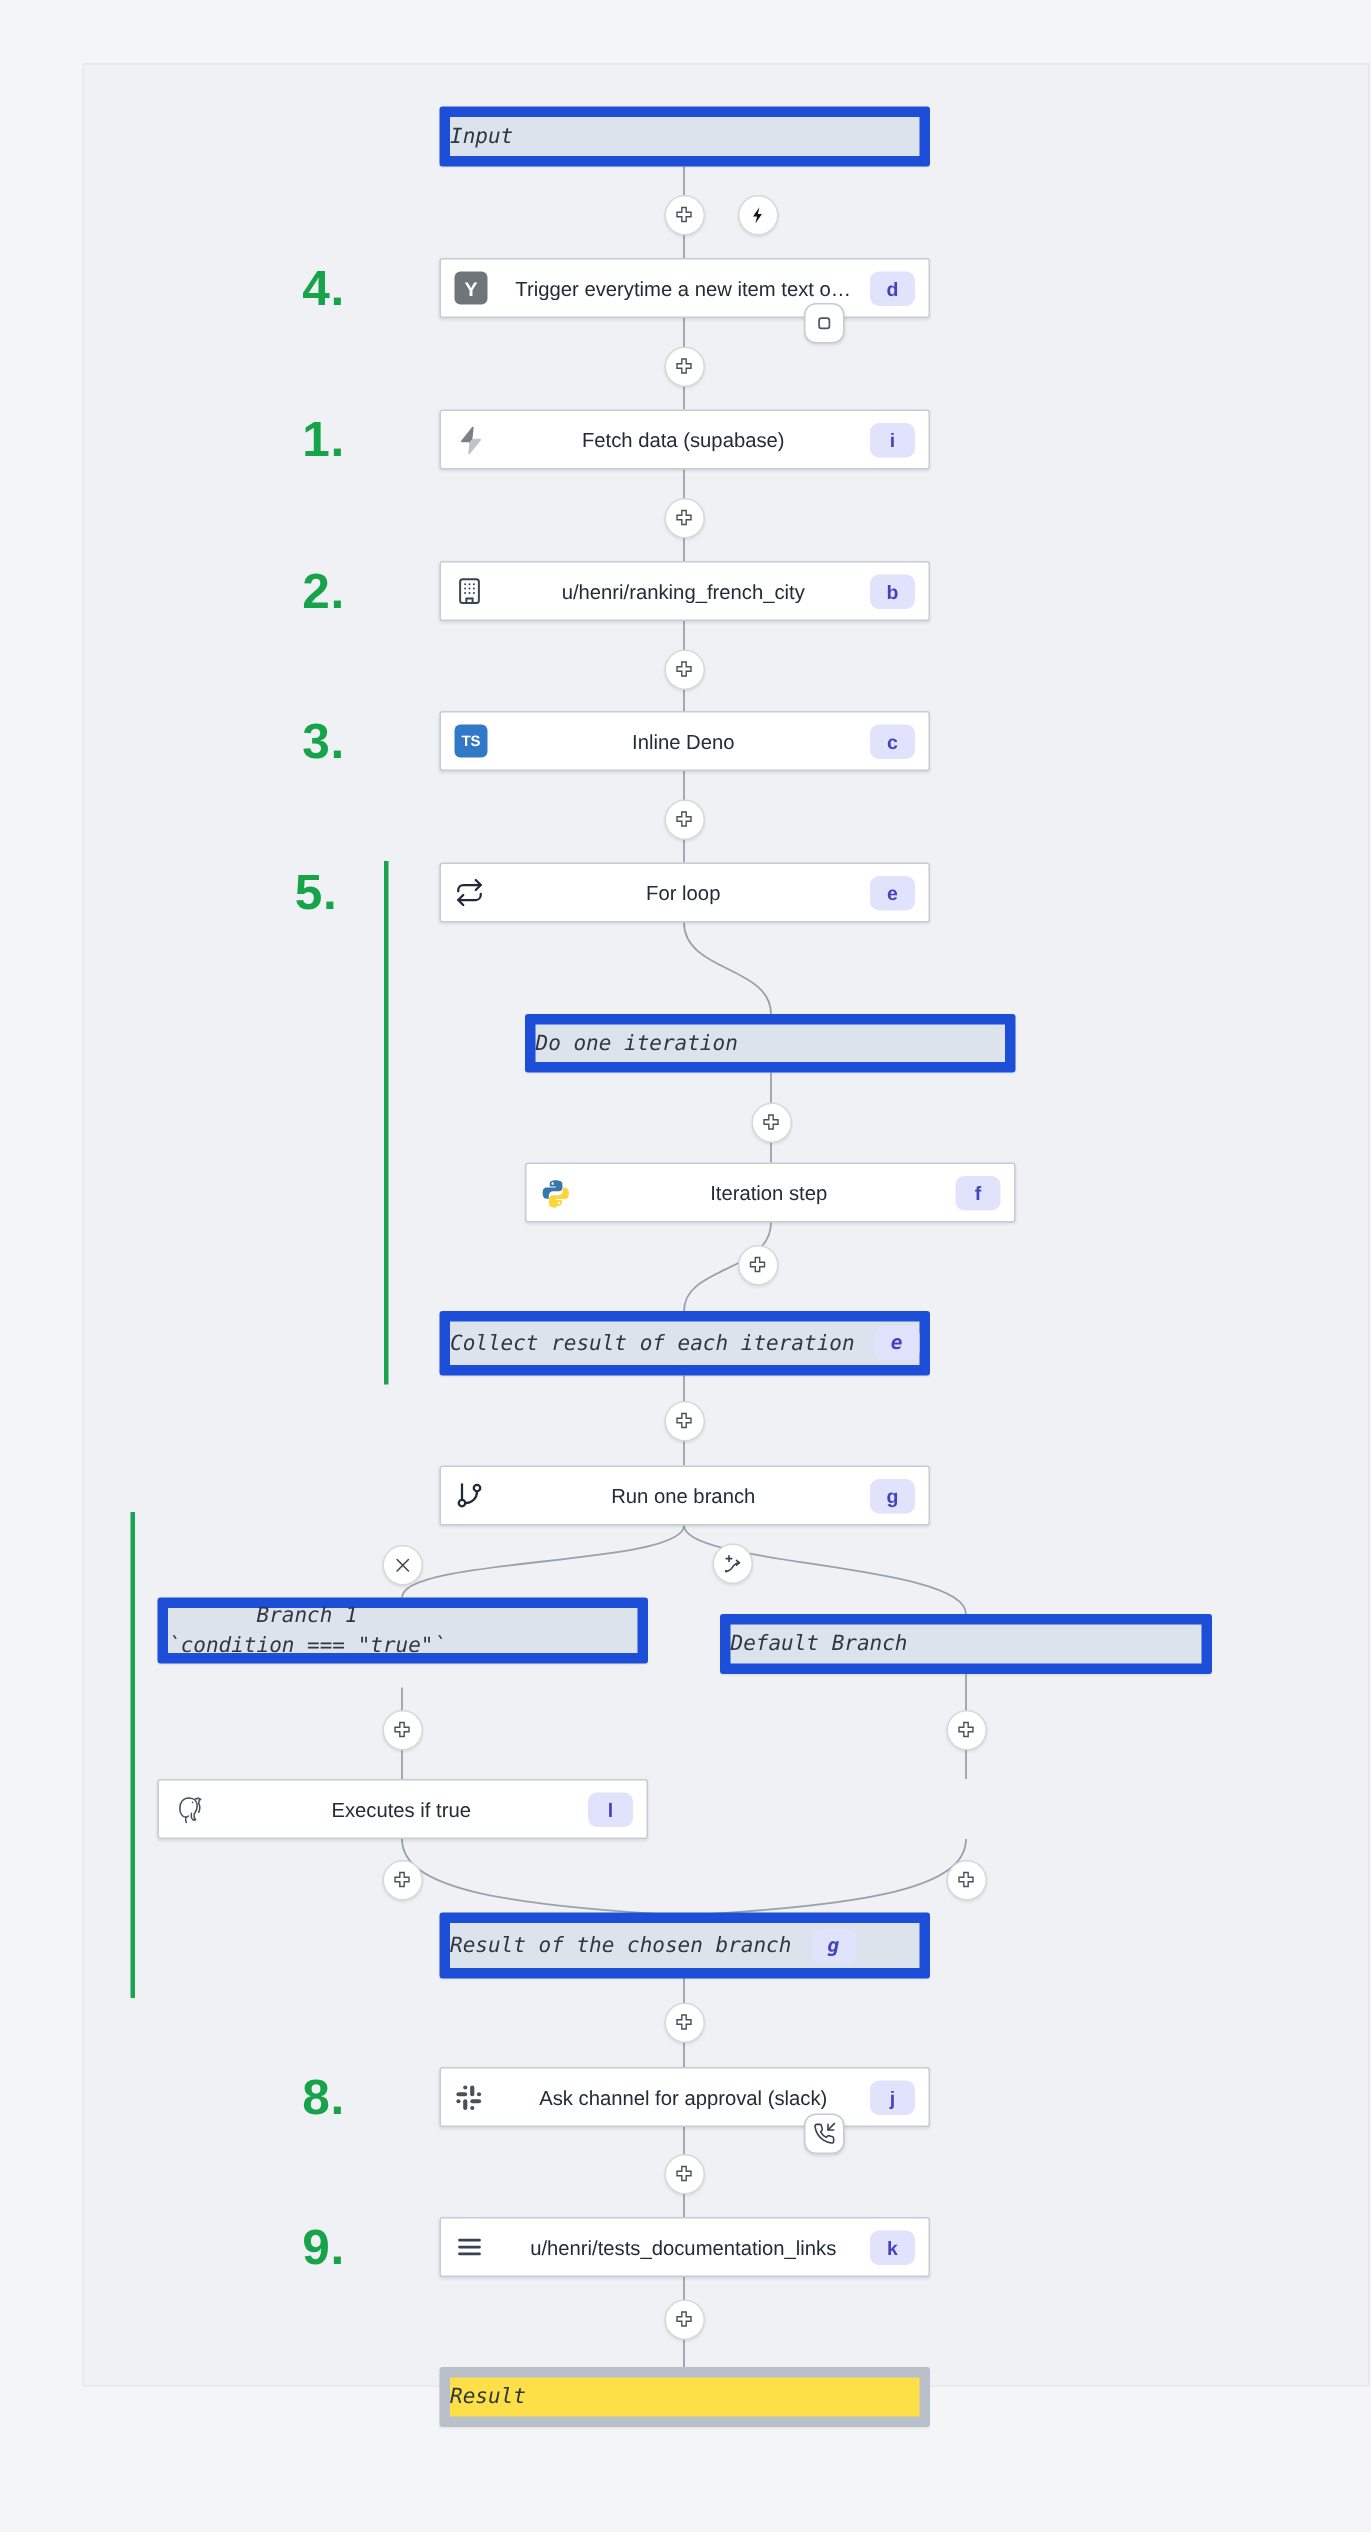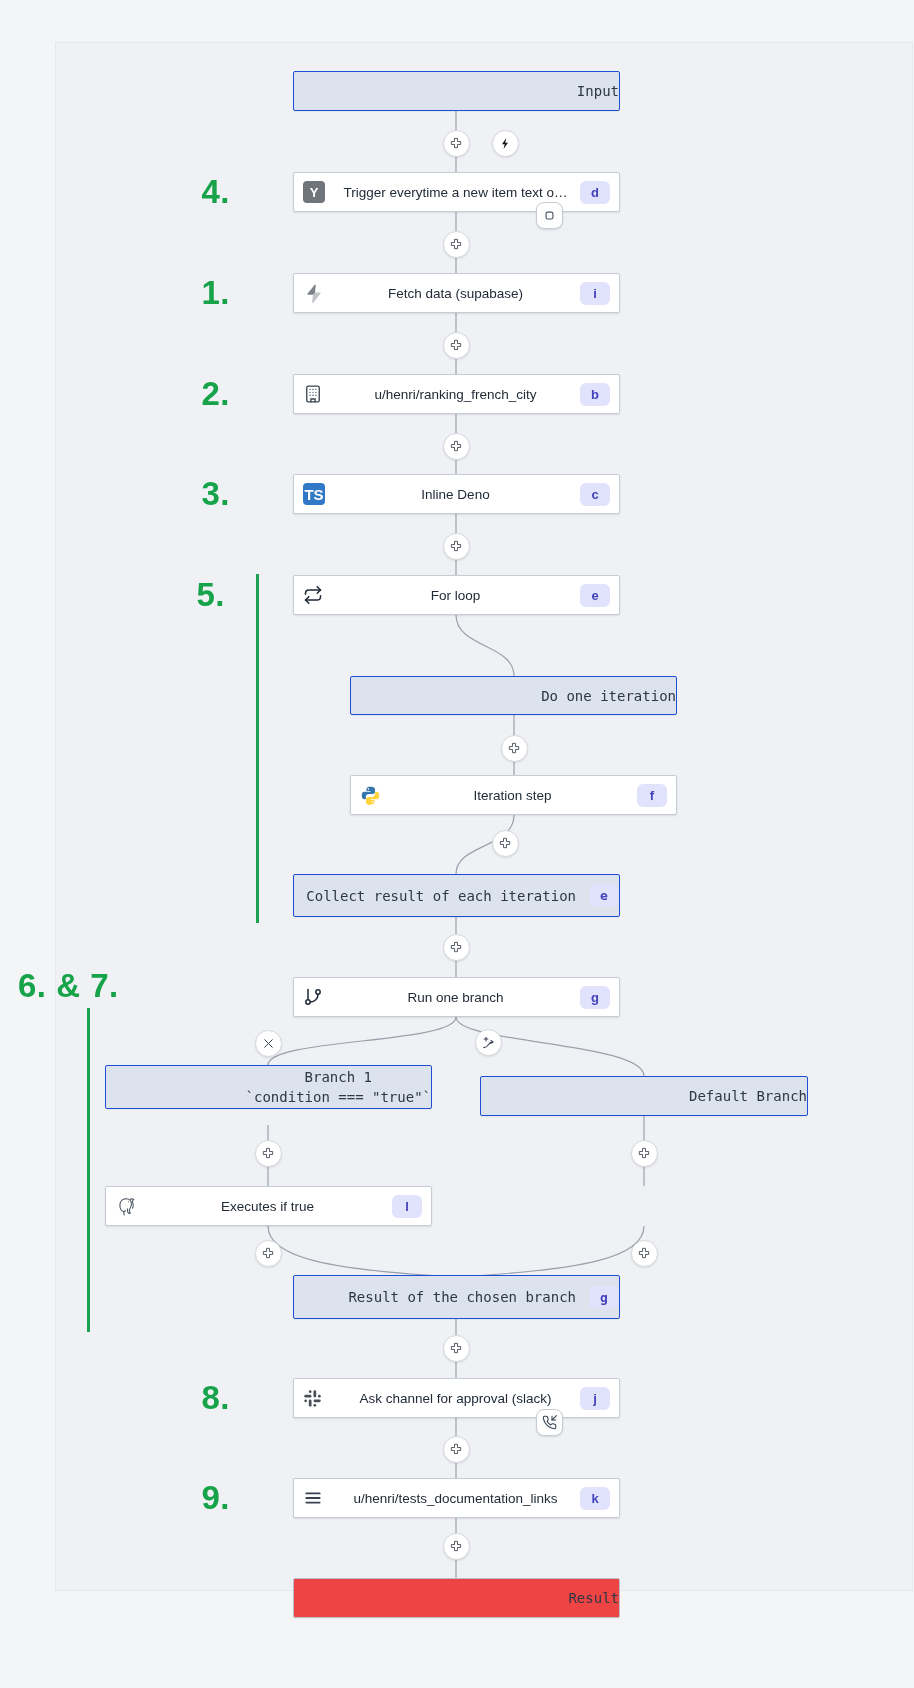--- a/index.html
+++ b/index.html
@@ -10,30 +10,30 @@
   svg.wires{position:absolute;left:0;top:0;pointer-events:none;}
   
   .node{position:absolute;height:40px;background:#ffffff;border:1px solid #c6ccd4;border-radius:2px;
         display:flex;align-items:center;padding:0 9px;box-sizing:border-box;
         box-shadow:0 1px 2px rgba(16,24,40,.10);z-index:3;}
   .node .lbl{flex:1;text-align:center;font-size:13.5px;color:#222b36;white-space:nowrap;overflow:hidden;}
   .nicon{width:28px;display:flex;align-items:center;justify-content:flex-start;flex:none;}
   .sq{width:22px;height:22px;border-radius:4px;display:flex;align-items:center;justify-content:center;
       color:#fff;font-weight:bold;font-size:11px;}
   .sq-gray{background:#70757c;font-size:13px;}
-  .sq-blue{background:#3178c6;font-size:15px;}
+  .sq-blue{background:#3178c6;font-size:10px;}
   .badge{min-width:30px;height:23px;border-radius:6px;background:#e0e3fb;color:#4343bd;
          font-weight:bold;font-size:13px;display:flex;align-items:center;justify-content:center;
          flex:none;box-sizing:border-box;padding:0 4px;}
   
-  .vbox{position:absolute;background:#dde3ec;border:1px solid #1d4ed8;border-radius:2px;
-        display:flex;align-items:center;justify-content:flex-end;gap:13px;
+  .vbox{position:absolute;background:#dde3ec;border:7px solid #1d4ed8;border-radius:2px;
+        display:flex;align-items:center;justify-content:flex-start;gap:13px;
         font-family:"DejaVu Sans Mono","Liberation Mono",monospace;font-size:14px;color:#2e3742;
-        box-sizing:border-box;z-index:3;box-shadow:0 1px 1px rgba(16,24,40,.05);white-space:nowrap;}
-  .vbox.white{background:#ef4444;border-color:#b9c0ca;}
+        box-sizing:border-box;z-index:3;box-shadow:0 1px 1px rgba(16,24,40,.05);white-space:nowrap;font-style:italic;}
+  .vbox.white{background:#fde047;border-color:#b9c0ca;}
   .vbox .two{display:flex;flex-direction:column;align-items:center;line-height:20px;}
   
   .circle{position:absolute;width:27px;height:27px;border-radius:50%;background:#fff;
           border:1px solid #d5d8dd;box-shadow:0 1px 2px rgba(16,24,40,.10);
           display:flex;align-items:center;justify-content:center;box-sizing:border-box;z-index:4;}
   .mini-btn{position:absolute;width:27px;height:27px;background:#fff;border:1px solid #c6ccd4;
             border-radius:8px;display:flex;align-items:center;justify-content:center;
             box-shadow:0 1px 2px rgba(16,24,40,.12);box-sizing:border-box;z-index:5;}
   
   .ann{position:absolute;font-weight:bold;font-size:33px;color:#17a34a;height:40px;width:120px;
@@ -71,21 +71,20 @@
   </svg>
 
   <div class="gline" style="left:256px;top:574px;height:349px;"></div>
   <div class="gline" style="left:87px;top:1008px;height:324px;"></div>
 
   <div class="ann" style="left:110px;top:172px;">4.</div>
   <div class="ann" style="left:110px;top:273px;">1.</div>
   <div class="ann" style="left:110px;top:374px;">2.</div>
   <div class="ann" style="left:110px;top:474px;">3.</div>
   <div class="ann" style="left:105px;top:575px;">5.</div>
-  <div class="ann left" style="left:18px;top:966px;">6. &amp; 7.</div>
   <div class="ann" style="left:110px;top:1378px;">8.</div>
   <div class="ann" style="left:110px;top:1478px;">9.</div>
 
   <div class="vbox" style="left:293px;top:71px;width:327px;height:40px;">
     <span>Input</span>
   </div>
 
   <div class="node" style="left:293px;top:172px;width:327px;">
     <span class="nicon">
         <span class="sq sq-gray">Y</span>

